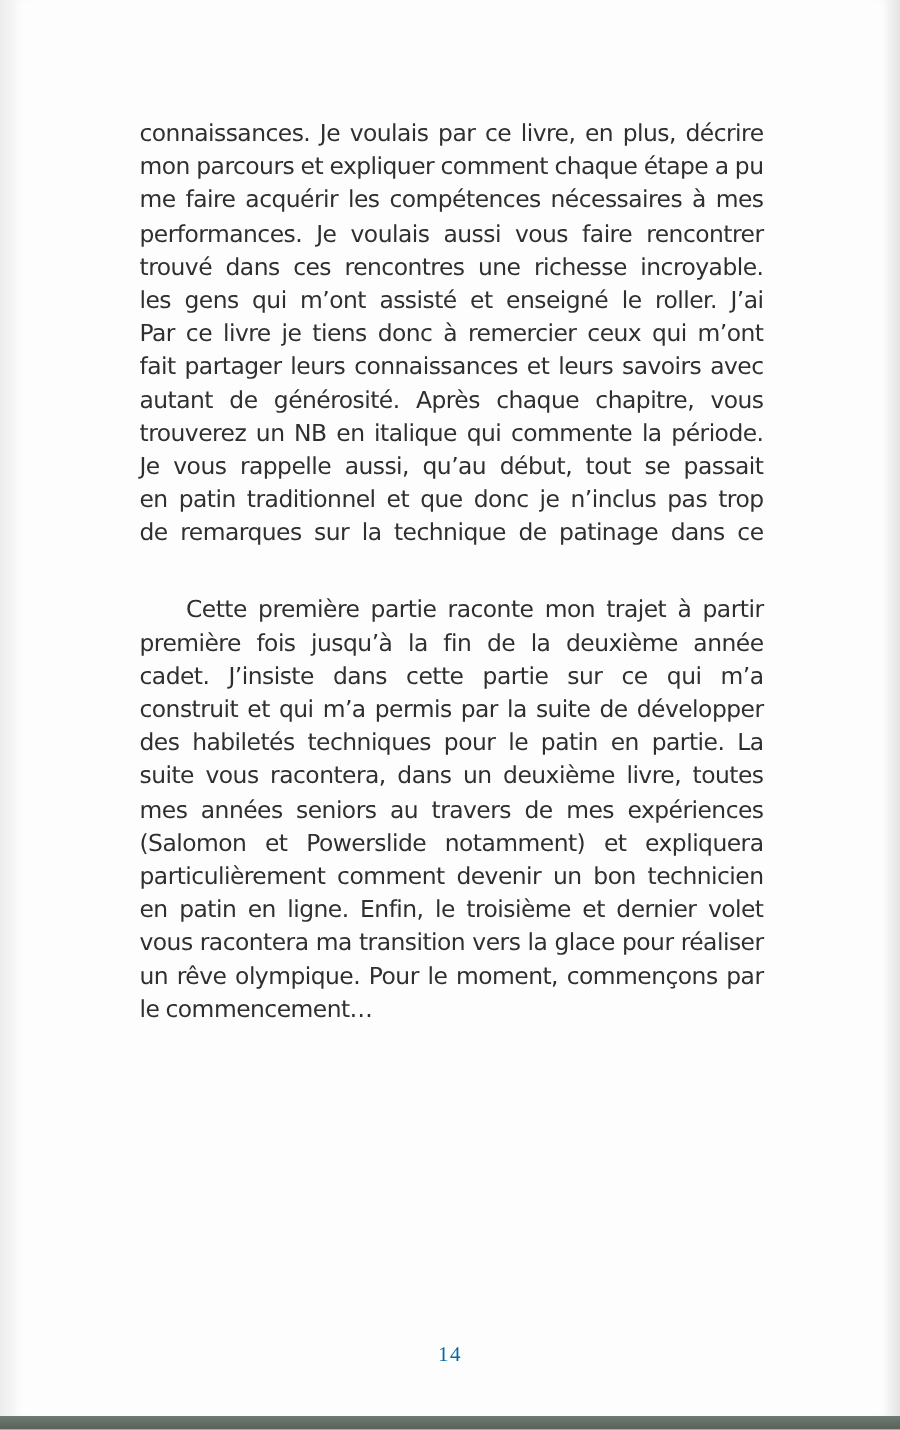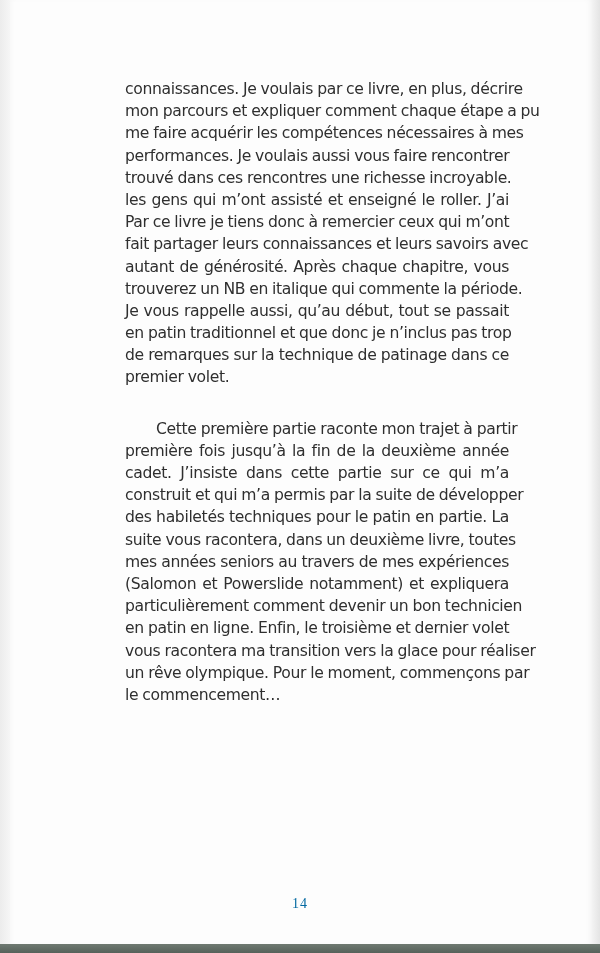--- a/index.html
+++ b/index.html
@@ -51,21 +51,20 @@
     word-spacing: -0.5px;
   }
   .line {
     display: block;
     height: 22.2px;
     line-height: 22.2px;
     white-space: nowrap;
     text-align: justify;
     text-align-last: justify;
     overflow: visible;
-    margin-left: 32px;
   }
   .line.last {
     text-align-last: left;
   }
   .line.indent {
     text-indent: 31px;
   }
   .para-gap {
     display: block;
     height: 29px;
@@ -97,21 +96,20 @@
       <span class="line">performances. Je voulais aussi vous faire rencontrer</span>
       <span class="line">trouvé dans ces rencontres une richesse incroyable.</span>
       <span class="line">les gens qui m’ont assisté et enseigné le roller. J’ai</span>
       <span class="line">Par ce livre je tiens donc à remercier ceux qui m’ont</span>
       <span class="line">fait partager leurs connaissances et leurs savoirs avec</span>
       <span class="line">autant de générosité. Après chaque chapitre, vous</span>
       <span class="line">trouverez un NB en italique qui commente la période.</span>
       <span class="line">Je vous rappelle aussi, qu’au début, tout se passait</span>
       <span class="line">en patin traditionnel et que donc je n’inclus pas trop</span>
       <span class="line">de remarques sur la technique de patinage dans ce</span>
-      <span class="line last">premier volet.</span>
     </div>
 
     <span class="para-gap"></span>
 
     <div>
       <span class="line indent">Cette première partie raconte mon trajet à partir</span>
       <span class="line">première fois jusqu’à la fin de la deuxième année</span>
       <span class="line">cadet. J’insiste dans cette partie sur ce qui m’a</span>
       <span class="line">construit et qui m’a permis par la suite de développer</span>
       <span class="line">des habiletés techniques pour le patin en partie. La</span>

